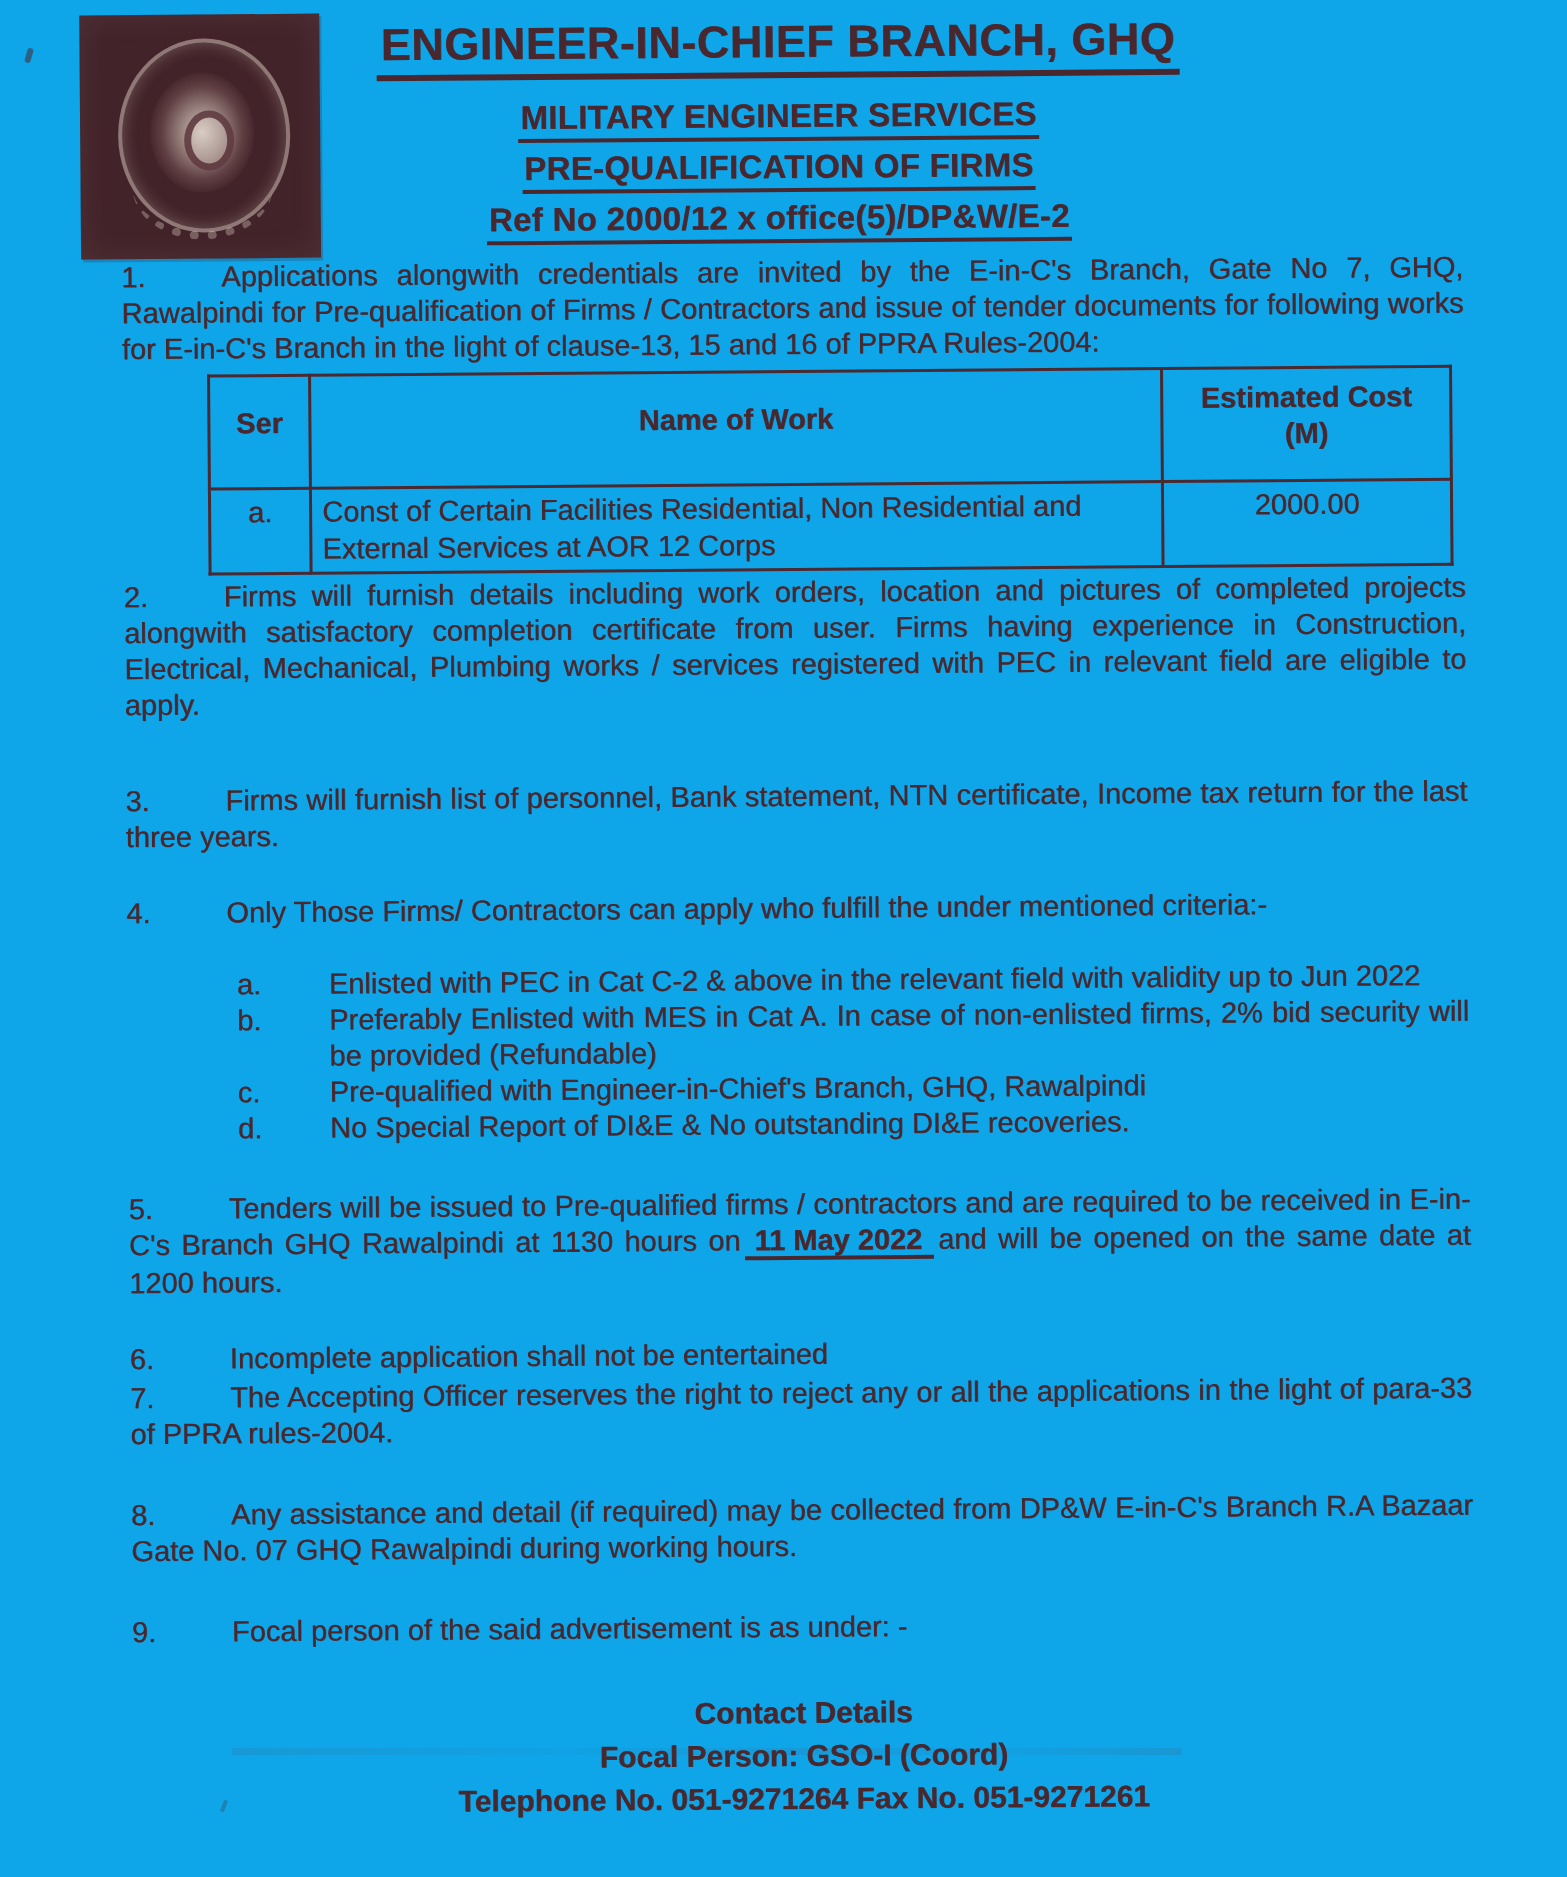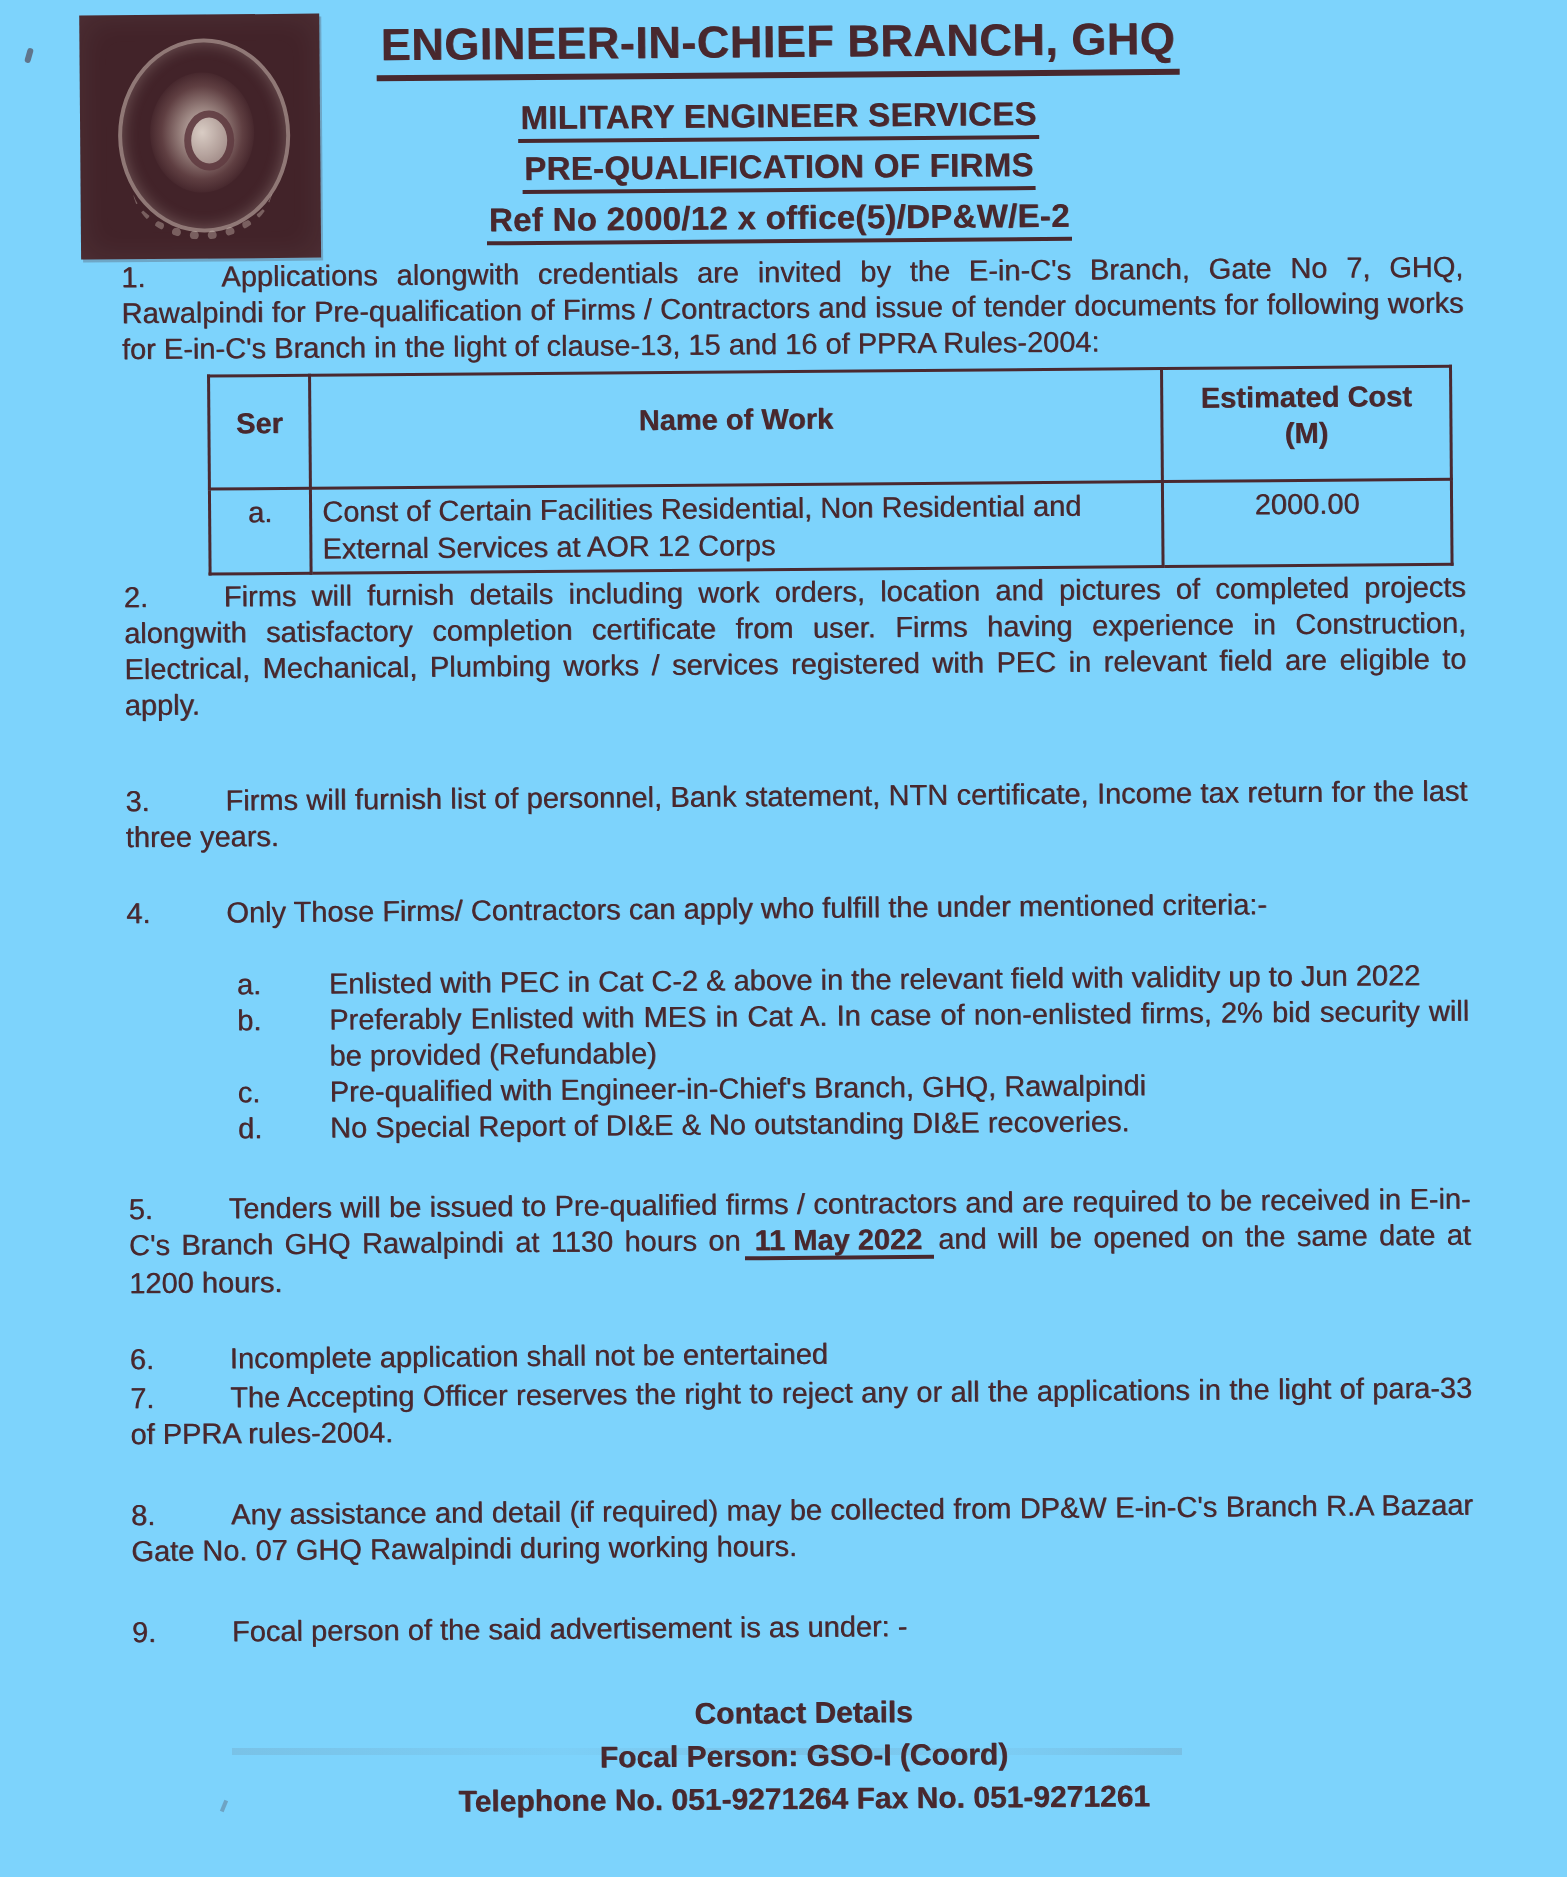--- a/index.html
+++ b/index.html
@@ -1,19 +1,19 @@
 <!DOCTYPE html>
 <html><head>
 <meta charset="utf-8">
 <style>
   html,body{margin:0;padding:0;background:#e8e8e8;}
   .sheet{
     position:relative;
     width:1567px;height:1877px;
-    background:#7dd3fc;
+    background:#0ea5e9;
     overflow:hidden;
     font-family:"Liberation Sans","DejaVu Sans",sans-serif;
     color:#48282e;
   }
   .content{
     position:absolute; inset:0;
     transform:rotate(-0.45deg);
     transform-origin:50% 40%;
   }
   .doc-ink{ text-shadow:0.6px 0.2px 0 rgba(72,40,46,0.75); }

